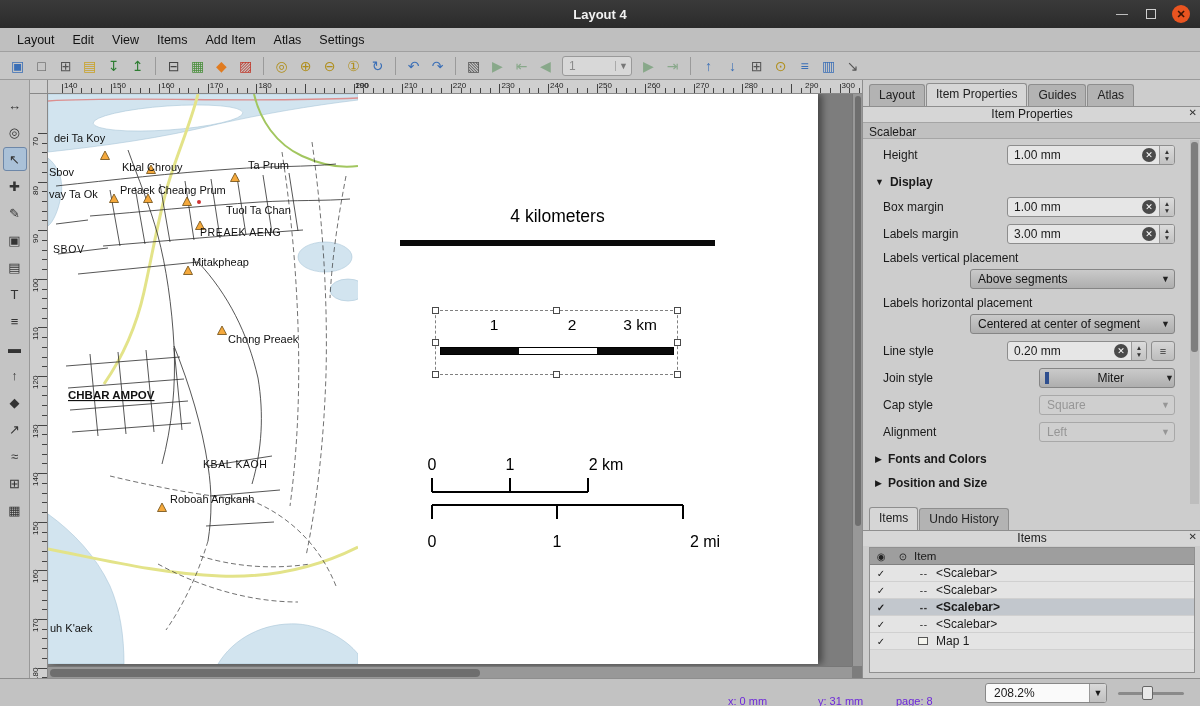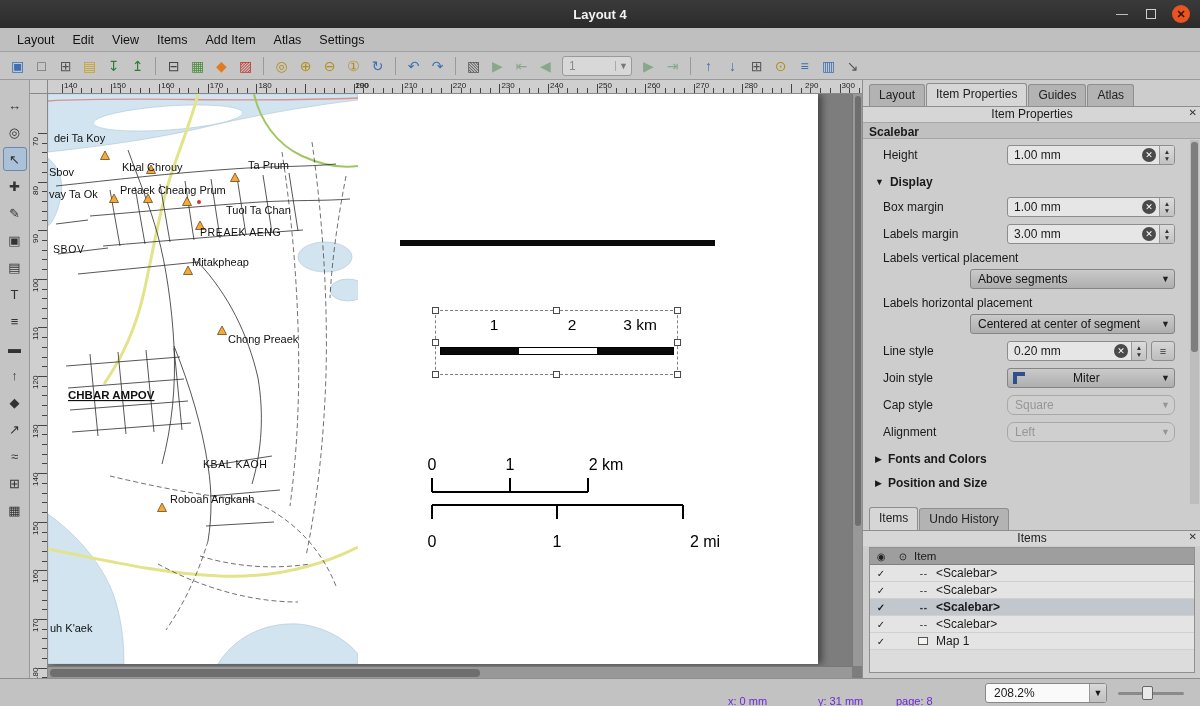--- a/index.html
+++ b/index.html
@@ -79,21 +79,21 @@
 
   
   .rpanel { position:absolute; left:862px; top:0; width:338px; height:598px; background:#cdcdcd; border-left:1px solid #8e8e8e; }
   .ptabs { position:absolute; left:0; top:3px; width:338px; height:23px; display:flex; align-items:flex-end; padding-left:6px; gap:1px; }
   .ptab { padding:3px 9px 4px 9px; font-size:12px; background:#b3b3b3; border:1px solid #8e8e8e; border-bottom:none;
     border-radius:3px 3px 0 0; color:#222; }
   .ptab.active { background:#d6d6d6; font-weight:normal; padding-bottom:5px; }
   .ptitle { position:absolute; left:0; top:26px; width:338px; height:16px; text-align:center; font-size:12px; color:#1a1a1a; background:#d6d6d6; border-top:1px solid #8e8e8e;}
   .pclose { position:absolute; right:4px; top:0; font-size:10px; color:#333; }
   .pheader { position:absolute; left:0; top:42px; width:338px; height:17px; background:#c0c0c0; border-top:1px solid #a5a5a5;
-    border-bottom:1px solid #a5a5a5; font-weight:bold; padding:2px 0 0 6px; font-size:12px; }
+    border-bottom:1px solid #a5a5a5; font-weight:normal; padding:2px 0 0 6px; font-size:12px; }
   .props { position:absolute; left:0; top:59px; width:326px; height:366px; overflow:hidden; padding:6px 0 0 0; }
   .prow { display:flex; align-items:center; margin:0 14px 7px 20px; height:20px; }
   .prow .plabel { flex:1; font-size:12px; color:#1a1a1a; }
   .section-head { margin:10px 8px 8px 12px; font-size:12px; font-weight:bold; color:#1a1a1a; display:flex; align-items:center; gap:6px;}
   .section-head .tri { font-size:9px; font-weight:normal; }
   .free-label { margin:2px 14px 4px 20px; font-size:12px; }
   .dd-row { display:flex; justify-content:flex-end; margin:0 14px 7px 20px; }
 
   .spin { width:168px; height:20px; background:#e6e6e6; border:1px solid #8d8d8d; border-radius:3px;
     display:flex; align-items:center; overflow:hidden; }
@@ -101,22 +101,22 @@
   .spin .val { flex:1; padding-left:6px; font-size:12px; color:#1a1a1a; }
   .spin .clear { width:14px; height:14px; border-radius:50%; background:#4a4a4a; color:#fff; font-size:9px;
     display:flex; align-items:center; justify-content:center; margin-right:3px; }
   .spin .arrows { width:15px; height:100%; border-left:1px solid #9a9a9a; background:linear-gradient(#dcdcdc,#c2c2c2);
     display:flex; flex-direction:column; align-items:center; justify-content:center; font-size:6.5px; color:#333; line-height:7px;}
   .dd { height:20px; background:linear-gradient(#cacaca,#aeaeae); border:1px solid #858585; border-radius:3px;
     display:flex; align-items:center; overflow:hidden; }
   .dd .val { flex:1; padding-left:7px; font-size:12px; color:#141414; white-space:nowrap; }
   .dd .arr { width:17px; text-align:center; font-size:9px; color:#222; }
   .dd.w205 { width:205px; }
-  .dd.w168 { width:168px;gap:41px; }
-  .dd.disabled { background:#cfcfcf; border-color:#a8a8a8;border-radius:7px; }
+  .dd.w168 { width:136px;gap:41px; }
+  .dd.disabled { background:#cfcfcf; border-color:#a8a8a8; }
   .dd.disabled .val, .dd.disabled .arr { color:#969696; }
   .join-icon { width:12px; height:12px; margin-left:5px; border-left:4px solid #2f4f8f; border-top:4px solid #2f4f8f; }
   .override-btn { width:24px; height:20px; margin-left:4px; background:linear-gradient(#d6d6d6,#bdbdbd);
     border:1px solid #8d8d8d; border-radius:3px; display:flex; align-items:center; justify-content:center; font-size:11px; color:#333; }
   .props-scroll { position:absolute; right:1px; top:60px; width:9px; height:364px; background:#bdbdbd; }
   .props-scroll .thumb { position:absolute; left:1px; top:2px; width:7px; height:210px; background:#7e7e7e; border-radius:3px; }
 
   
   .itabs { position:absolute; left:0; top:428px; width:338px; height:22px; display:flex; align-items:flex-end; padding-left:6px; gap:1px; }
   .ititle { position:absolute; left:0; top:450px; width:338px; height:16px; text-align:center; font-size:12px; background:#d6d6d6; border-top:1px solid #8e8e8e; }
@@ -489,20 +489,21 @@
               <text x="5" y="159" fill="#111" font-size="10.5" letter-spacing="0.6">SBOV</text>
               <text x="144" y="172" fill="#111" font-size="11">Mitakpheap</text>
               <text x="180" y="249" fill="#111" font-size="11">Chong Preaek</text>
               <text x="20" y="305" fill="#111" font-size="11.5" font-weight="bold" text-decoration="underline">CHBAR AMPOV</text>
               <text x="155" y="374" fill="#111" font-size="10.5" letter-spacing="0.6">KBAL KAOH</text>
               <text x="122" y="409" fill="#111" font-size="11">Roboah Angkanh</text>
               <text x="2" y="538" fill="#111" font-size="11">uh K'aek</text>
             </g>
         </svg>
 
+        <div class="sb1-title">4 kilometers</div>
         <div class="sb1-bar"></div>
 
         <div class="sb2">
           <span class="handle" style="left:-4px;top:-4px"></span>
           <span class="handle" style="left:117px;top:-4px"></span>
           <span class="handle" style="right:-4px;top:-4px"></span>
           <span class="handle" style="left:-4px;top:28px"></span>
           <span class="handle" style="right:-4px;top:28px"></span>
           <span class="handle" style="left:-4px;bottom:-4px"></span>
           <span class="handle" style="left:117px;bottom:-4px"></span>

